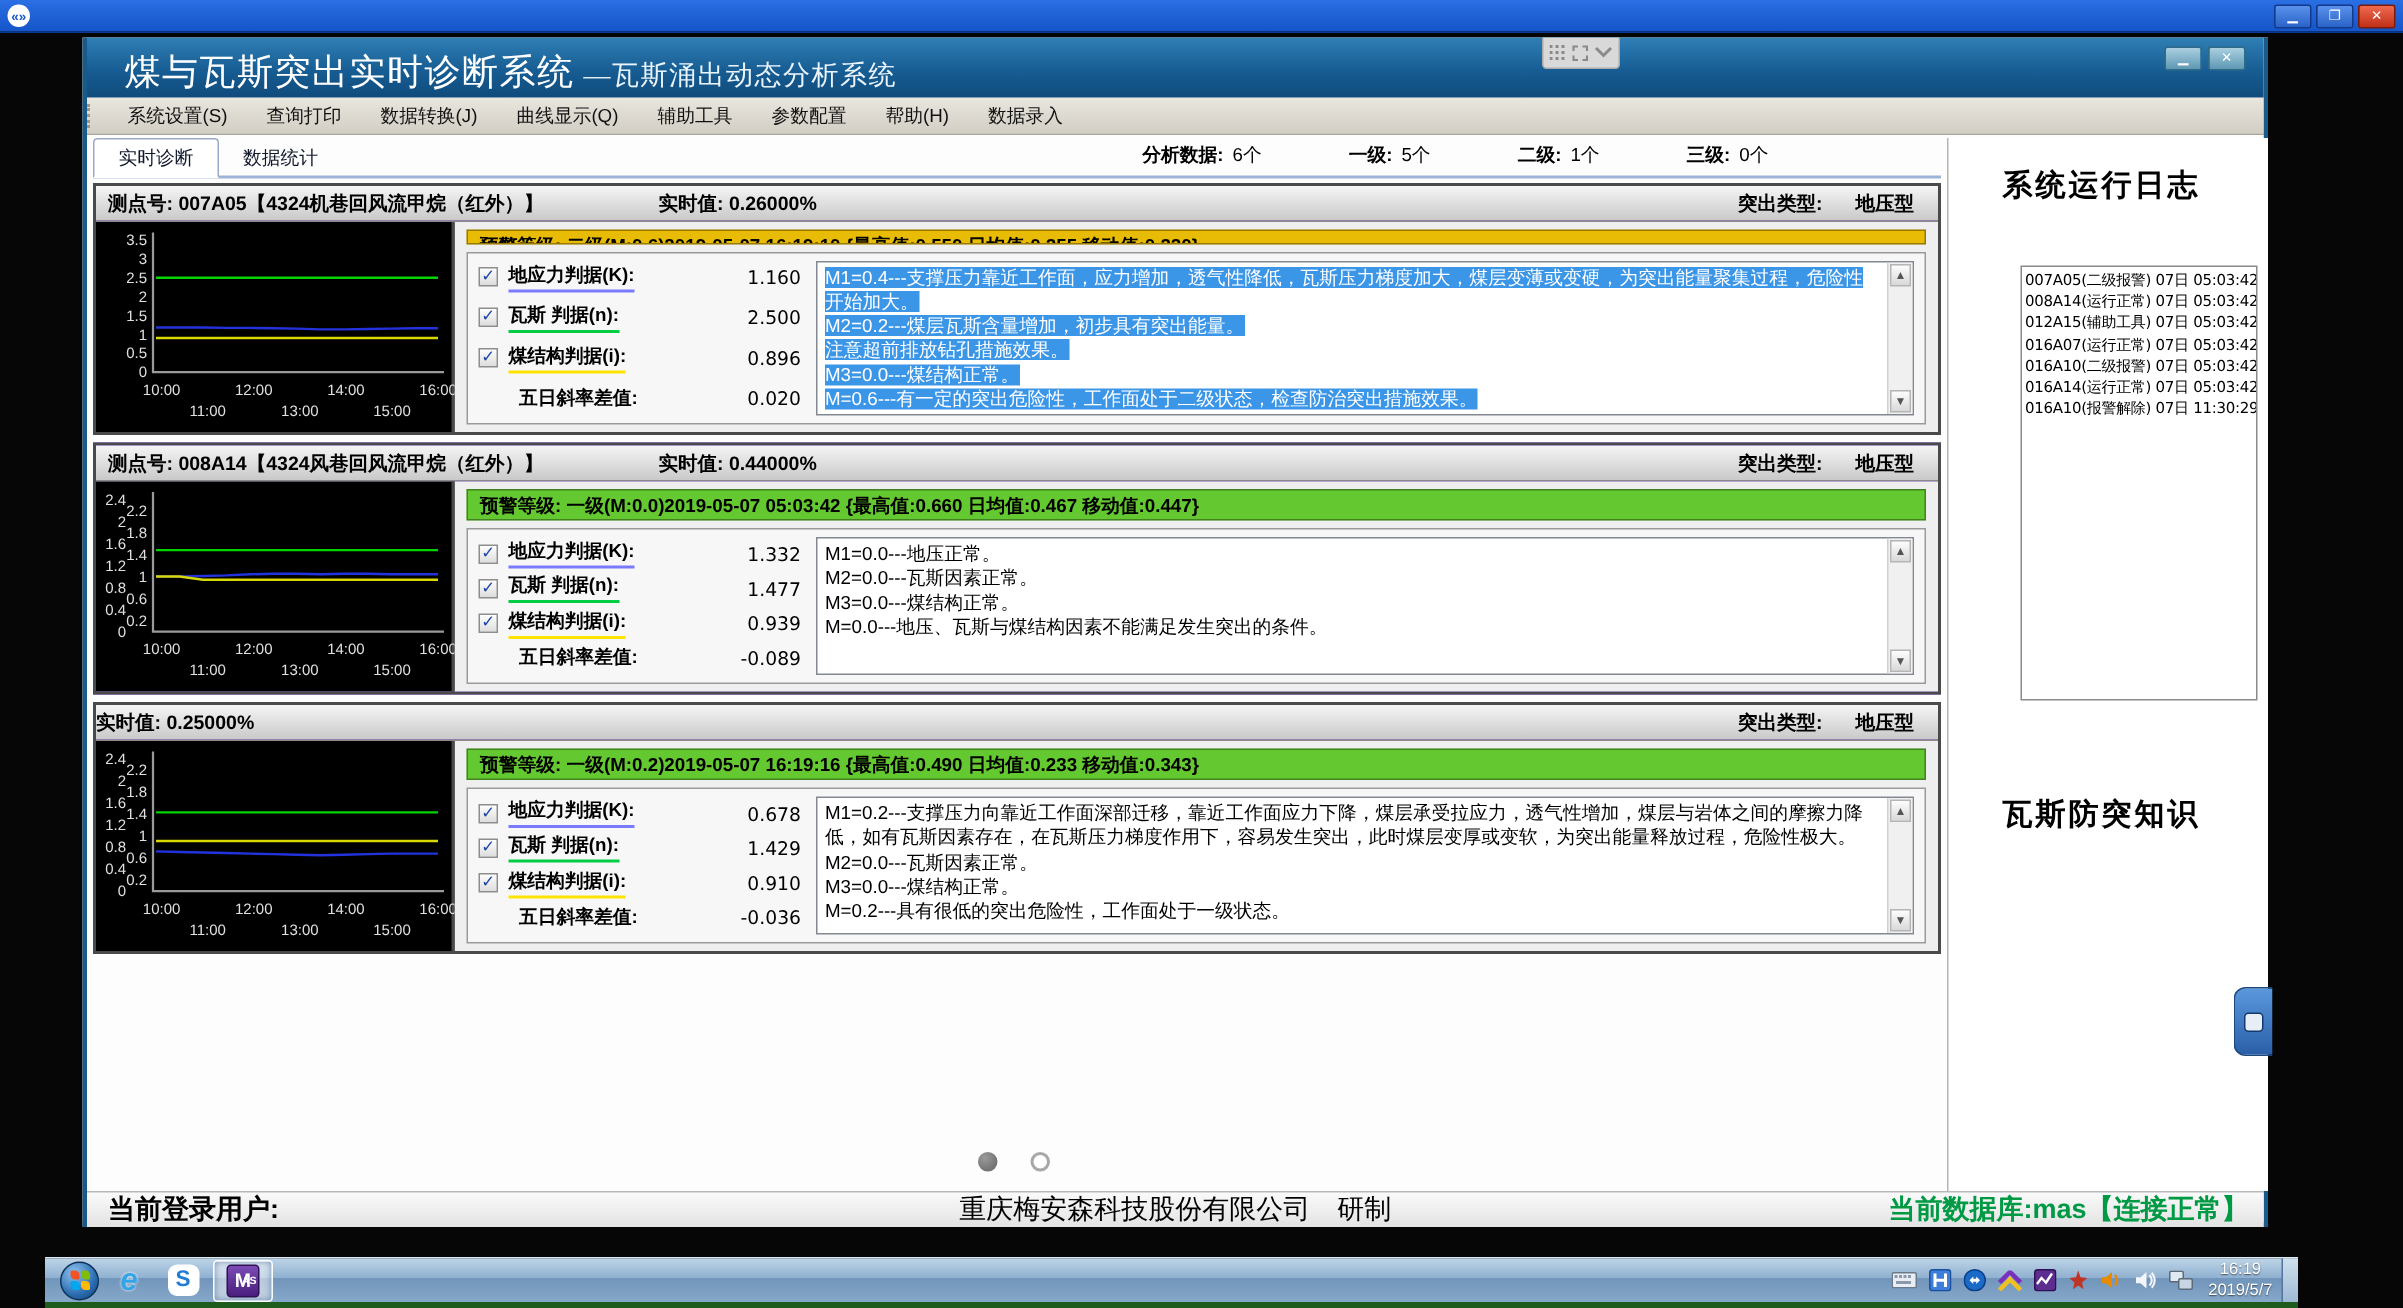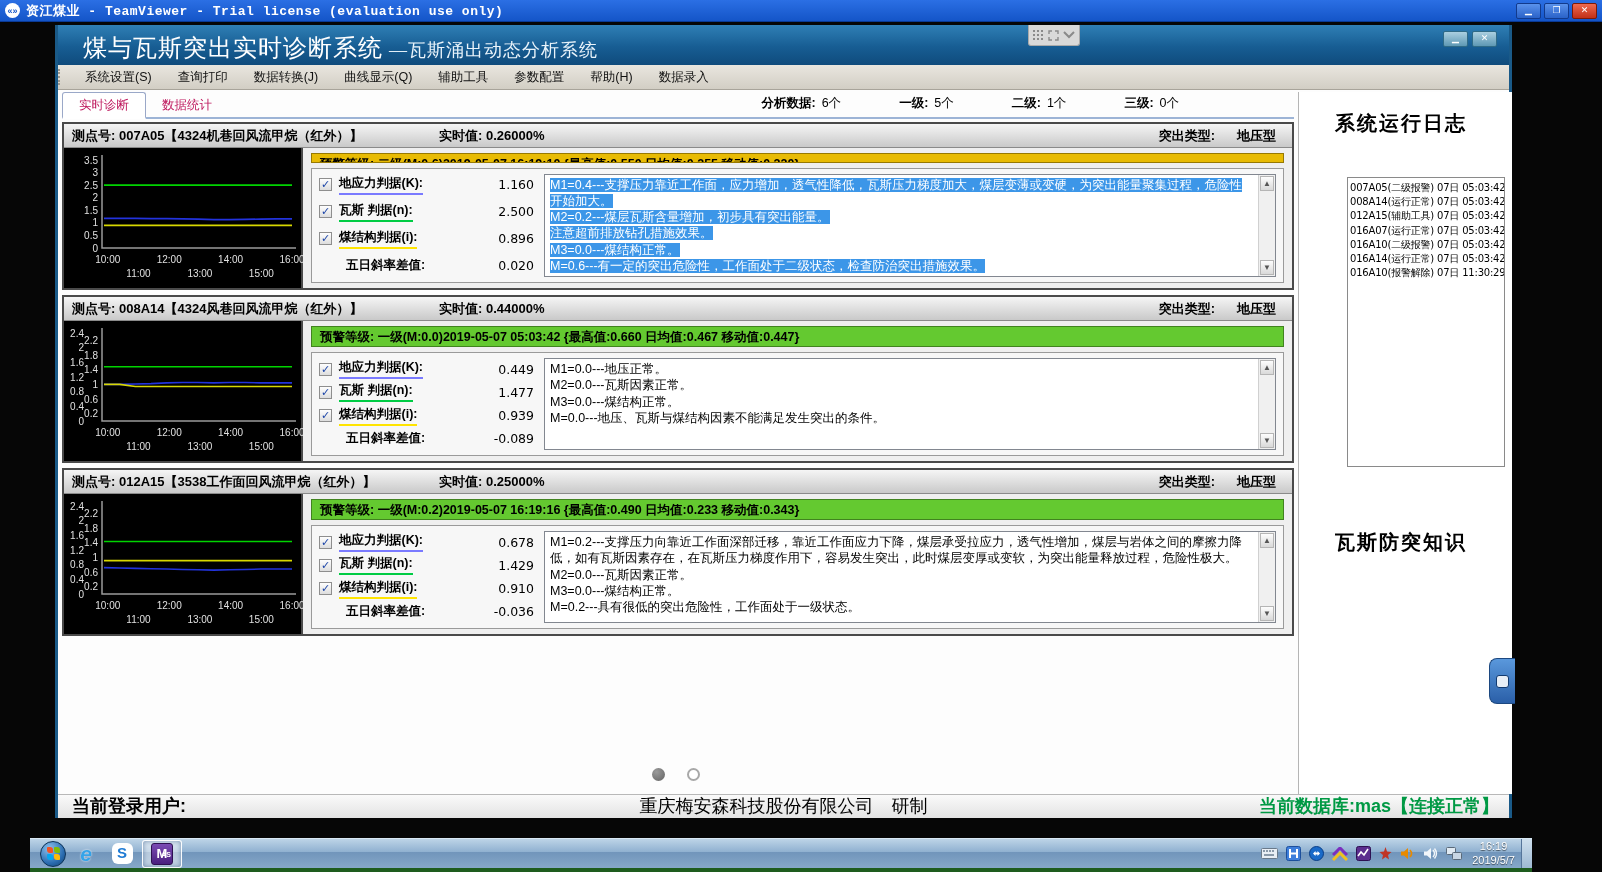--- a/index.html
+++ b/index.html
@@ -40,21 +40,21 @@
     text-align:center; font-weight:bold; }
   
   .menubar { height:25px; background:linear-gradient(#e9e6df,#d2cec4); border-bottom:1px solid #a8a49a;
     display:flex; align-items:center; }
   .menugrip { width:4px; height:16px; border-left:2px dotted #9a968c; margin-right:10px; }
   .menuitem { font-size:12.5px; color:#111; padding:3px 13px; }
   
   .workspace { position:relative; height:728px; background:#fdfdfd; }
   .tabrow { position:absolute; left:4px; top:2px; width:1232px; height:27px; display:flex;
     align-items:flex-end; border-bottom:2px solid #9db4d6; }
-  .tab { font-size:12.5px; padding:4px 16px 3px; color:#be185d; }
+  .tab { font-size:12.5px; padding:4px 16px 3px; color:#0f172a; }
   .tab.active { background:#fff; border:1px solid #9aa8c8; border-bottom:2px solid #fff;
     margin-bottom:-2px; border-radius:3px 3px 0 0; }
   .statsbox { margin-left:auto; display:flex; gap:58px; padding:0 115px 5px 0; font-size:12.5px; }
   .stat b { font-weight:bold; } .stat span { margin-left:6px; }
   
   .panels { position:absolute; left:4px; top:32px; width:1232px; }
   .panel { border:2px solid #4a4a4a; background:#6d28d9; margin-bottom:5px; }
   .p-header { height:24px; display:flex; align-items:center;
     background:linear-gradient(#f5f5f5,#c9c9c9); border-bottom:1px solid #8a8a8a;
     font-size:13px; font-weight:bold; color:#000; }
@@ -143,21 +143,20 @@
     border-radius:8px 0 0 8px; display:flex; align-items:center; justify-content:center; }
   .sidegrip i { width:13px; height:13px; background:#e8eef6; border-radius:3px; display:block;
     border:1px solid #123a70; }
   svg text { font-family:"Liberation Sans","DejaVu Sans",sans-serif; }
 </style>
 </head>
 <body>
 
 <div class="tvbar">
   <div class="tvlogo">«»</div>
-  <div class="tvtitle">资江煤业 - TeamViewer - Trial license (evaluation use only)</div>
   <div class="tvbtns">
     <div class="tvbtn">▁</div>
     <div class="tvbtn">❐</div>
     <div class="tvbtn close">✕</div>
   </div>
 </div>
 
 <div class="desktop">
 
   <div class="appwin">
@@ -326,21 +325,21 @@
                   <polyline points="40,63.33333333333333 55.666666666666664,63.33333333333333 71.33333333333333,62.96666666666667 87,62.599999999999994 102.66666666666666,61.86666666666667 118.33333333333333,61.49999999999999 134,61.49999999999999 149.66666666666669,61.86666666666667 165.33333333333331,61.49999999999999 181,61.49999999999999 196.66666666666666,61.86666666666667 212.33333333333334,61.86666666666667 228,61.86666666666667" stroke="#2233dd" fill="none" stroke-width="1.6"></polyline>
                   <polyline points="40,63.33333333333333 55.666666666666664,63.33333333333333 71.33333333333333,65.53333333333333 87,65.53333333333333 102.66666666666666,65.53333333333333 118.33333333333333,65.53333333333333 134,65.53333333333333 149.66666666666669,65.53333333333333 165.33333333333331,65.53333333333333 181,65.53333333333333 196.66666666666666,65.53333333333333 212.33333333333334,65.53333333333333 228,65.53333333333333" stroke="#d8d800" fill="none" stroke-width="1.6"></polyline>
                 </svg></div>
             <div class="p-right">
               <div class="warnbar" style="background: rgb(100, 201, 48);">预警等级: 一级(M:0.0)2019-05-07 05:03:42 {最高值:0.660 日均值:0.467 移动值:0.447}</div>
               <div class="detail">
                 <div class="crit-col">
                   <div class="crow">
                       <span class="cb">✓</span>
                       <span class="clabel" style="border-bottom-color: rgb(122, 122, 255);">地应力判据(K):</span>
-                      <span class="cval">0.449</span>
+                      <span class="cval">1.332</span>
                     </div>
                   <div class="crow">
                       <span class="cb">✓</span>
                       <span class="clabel" style="border-bottom-color: rgb(0, 204, 68);">瓦斯 判据(n):</span>
                       <span class="cval">1.477</span>
                     </div>
                   <div class="crow">
                       <span class="cb">✓</span>
                       <span class="clabel" style="border-bottom-color: rgb(255, 228, 0);">煤结构判据(i):</span>
                       <span class="cval">0.939</span>
@@ -360,21 +359,20 @@
                       <div class="varrow down">▼</div>
                     </div>
                 </div>
               </div>
             </div>
           </div>
         </div>
 
         <div class="panel">
           <div class="p-header">
-            <span class="p-point">测点号: 012A15【3538工作面回风流甲烷（红外）】</span>
             <span>实时值: 0.25000%</span>
             <span class="p-type">
                 <span>突出类型:</span>
                 <span>地压型</span>
               </span>
           </div>
           <div class="p-body">
             <div class="chart-box"><svg width="239" height="140">
                   <polyline points="38,7 38,100 232,100" stroke="#9a9a9a" fill="none" stroke-width="1.5"></polyline>
                   <text x="20" y="103.5" text-anchor="end" font-size="10" fill="#e0e0e0">0</text>

